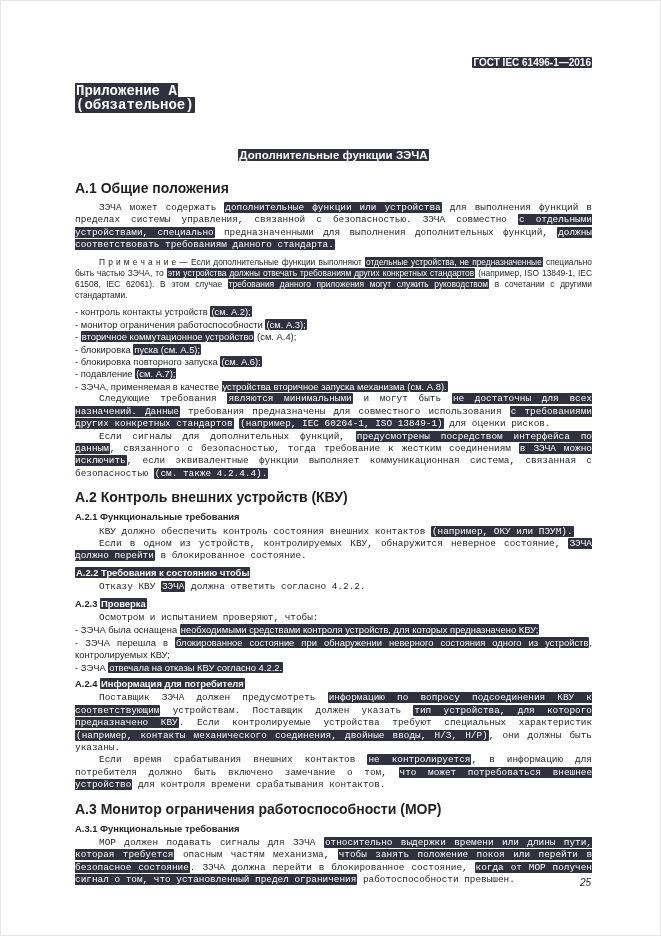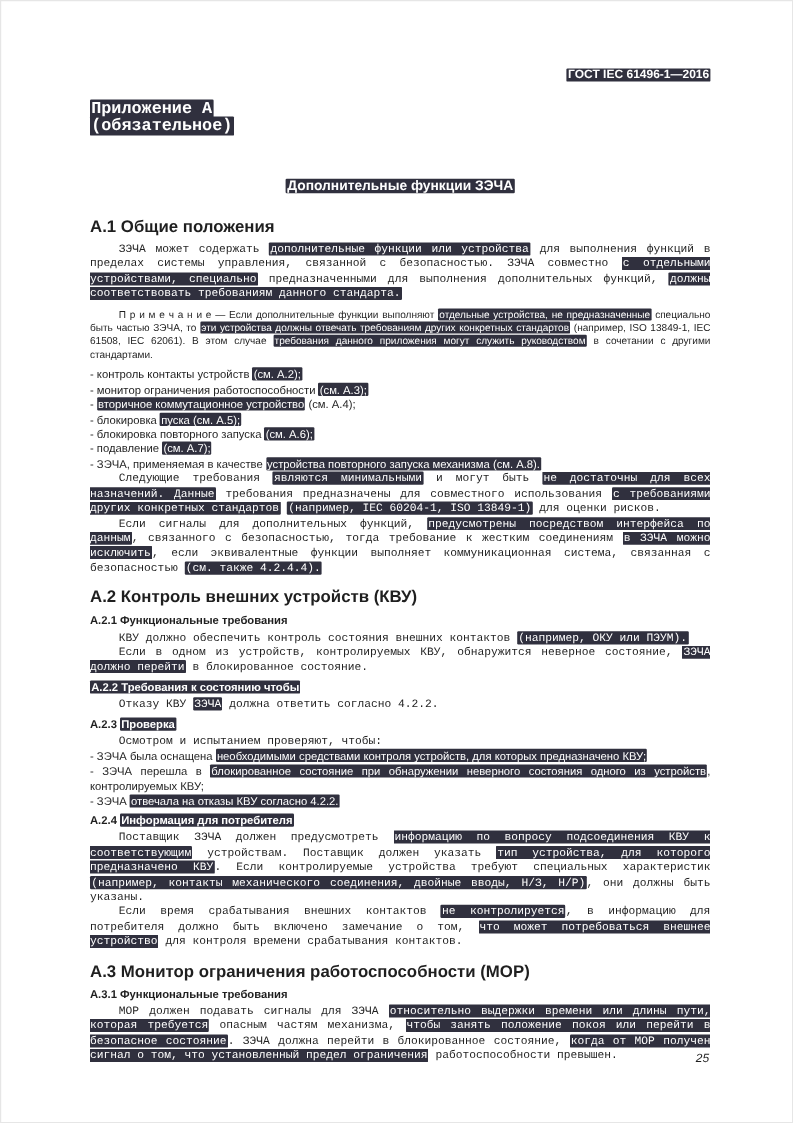--- a/index.html
+++ b/index.html
@@ -77,21 +77,21 @@
       <div class="b-title"><span class="hl">Дополнительные функции ЗЭЧА</span></div>
       <div class="b-h2"><span>А.1 Общие положения</span></div>
       <div class="b-para"><span>ЗЭЧА может содержать </span><span class="hl">дополнительные функции или устройства</span><span> для выполнения функций в пределах системы управления, связанной с безопасностью. ЗЭЧА совместно </span><span class="hl">с отдельными устройствами, специально</span><span> предназначенными для выполнения дополнительных функций, </span><span class="hl">должны соответствовать требованиям данного стандарта.</span></div>
       <div class="b-note"><span>П р и м е ч а н и е — Если дополнительные функции выполняют </span><span class="hl">отдельные устройства, не предназначенные</span><span> специально быть частью ЗЭЧА, то </span><span class="hl">эти устройства должны отвечать требованиям других конкретных стандартов</span><span> (например, ISO 13849-1, IEC 61508, IEC 62061). В этом случае </span><span class="hl">требования данного приложения могут служить руководством</span><span> в сочетании с другими стандартами.</span></div>
       <div class="b-list"><span>- контроль контакты устройств </span><span class="hl">(см. А.2);</span></div>
       <div class="b-list"><span>- монитор ограничения работоспособности </span><span class="hl">(см. А.3);</span></div>
       <div class="b-list"><span>- </span><span class="hl">вторичное коммутационное устройство</span><span> (см. А.4);</span></div>
       <div class="b-list"><span>- блокировка </span><span class="hl">пуска (см. А.5);</span></div>
       <div class="b-list"><span>- блокировка повторного запуска </span><span class="hl">(см. А.6);</span></div>
       <div class="b-list"><span>- подавление </span><span class="hl">(см. А.7);</span></div>
-      <div class="b-list"><span>- ЗЭЧА, применяемая в качестве </span><span class="hl">устройства повторного запуска механизма (см. А.8).</span></div>
+      <div class="b-list"><span>- ЗЭЧА, применяемая в качестве </span><span class="hl">устройства вторичное запуска механизма (см. А.8).</span></div>
       <div class="b-para"><span>Следующие требования </span><span class="hl">являются минимальными</span><span> и могут быть </span><span class="hl">не достаточны для всех назначений. Данные</span><span> требования предназначены для совместного использования </span><span class="hl">с требованиями других конкретных стандартов</span><span> </span><span class="hl">(например, IEC 60204-1, ISO 13849-1)</span><span> для оценки рисков.</span></div>
       <div class="b-para"><span>Если сигналы для дополнительных функций, </span><span class="hl">предусмотрены посредством интерфейса по данным</span><span>, связанного с безопасностью, тогда требование к жестким соединениям </span><span class="hl">в ЗЭЧА можно исключить</span><span>, если эквивалентные функции выполняет коммуникационная система, связанная с безопасностью </span><span class="hl">(см. также 4.2.4.4).</span></div>
       <div class="b-h2"><span>А.2 Контроль внешних устройств (КВУ)</span></div>
       <div class="b-h3"><span>А.2.1 Функциональные требования</span></div>
       <div class="b-para"><span>КВУ должно обеспечить контроль состояния внешних контактов </span><span class="hl">(например, ОКУ или ПЭУМ).</span></div>
       <div class="b-para"><span>Если в одном из устройств, контролируемых КВУ, обнаружится неверное состояние, </span><span class="hl">ЗЭЧА должно перейти</span><span> в блокированное состояние.</span></div>
       <div class="b-h3"><span class="hl">А.2.2 Требования к состоянию чтобы</span></div>
       <div class="b-para"><span>Отказу КВУ </span><span class="hl">ЗЭЧА</span><span> должна ответить согласно 4.2.2.</span></div>
       <div class="b-h3"><span>А.2.3 </span><span class="hl">Проверка</span></div>
       <div class="b-para"><span>Осмотром и испытанием проверяют, чтобы:</span></div>

